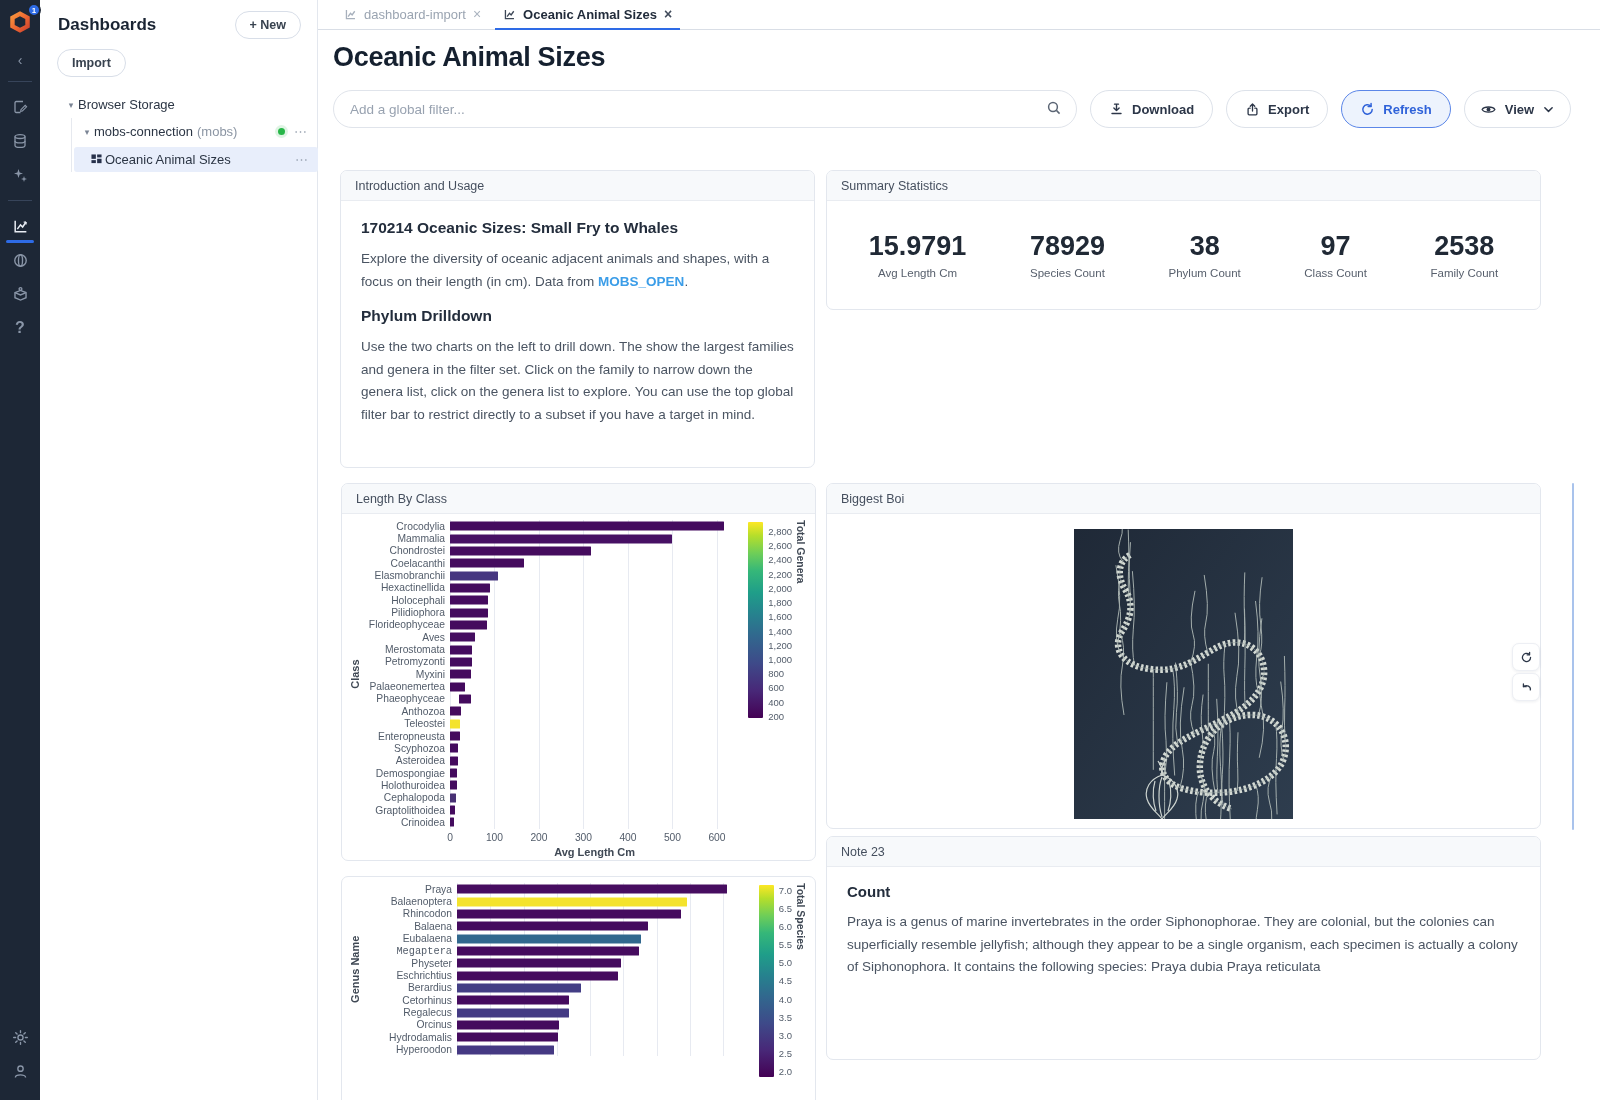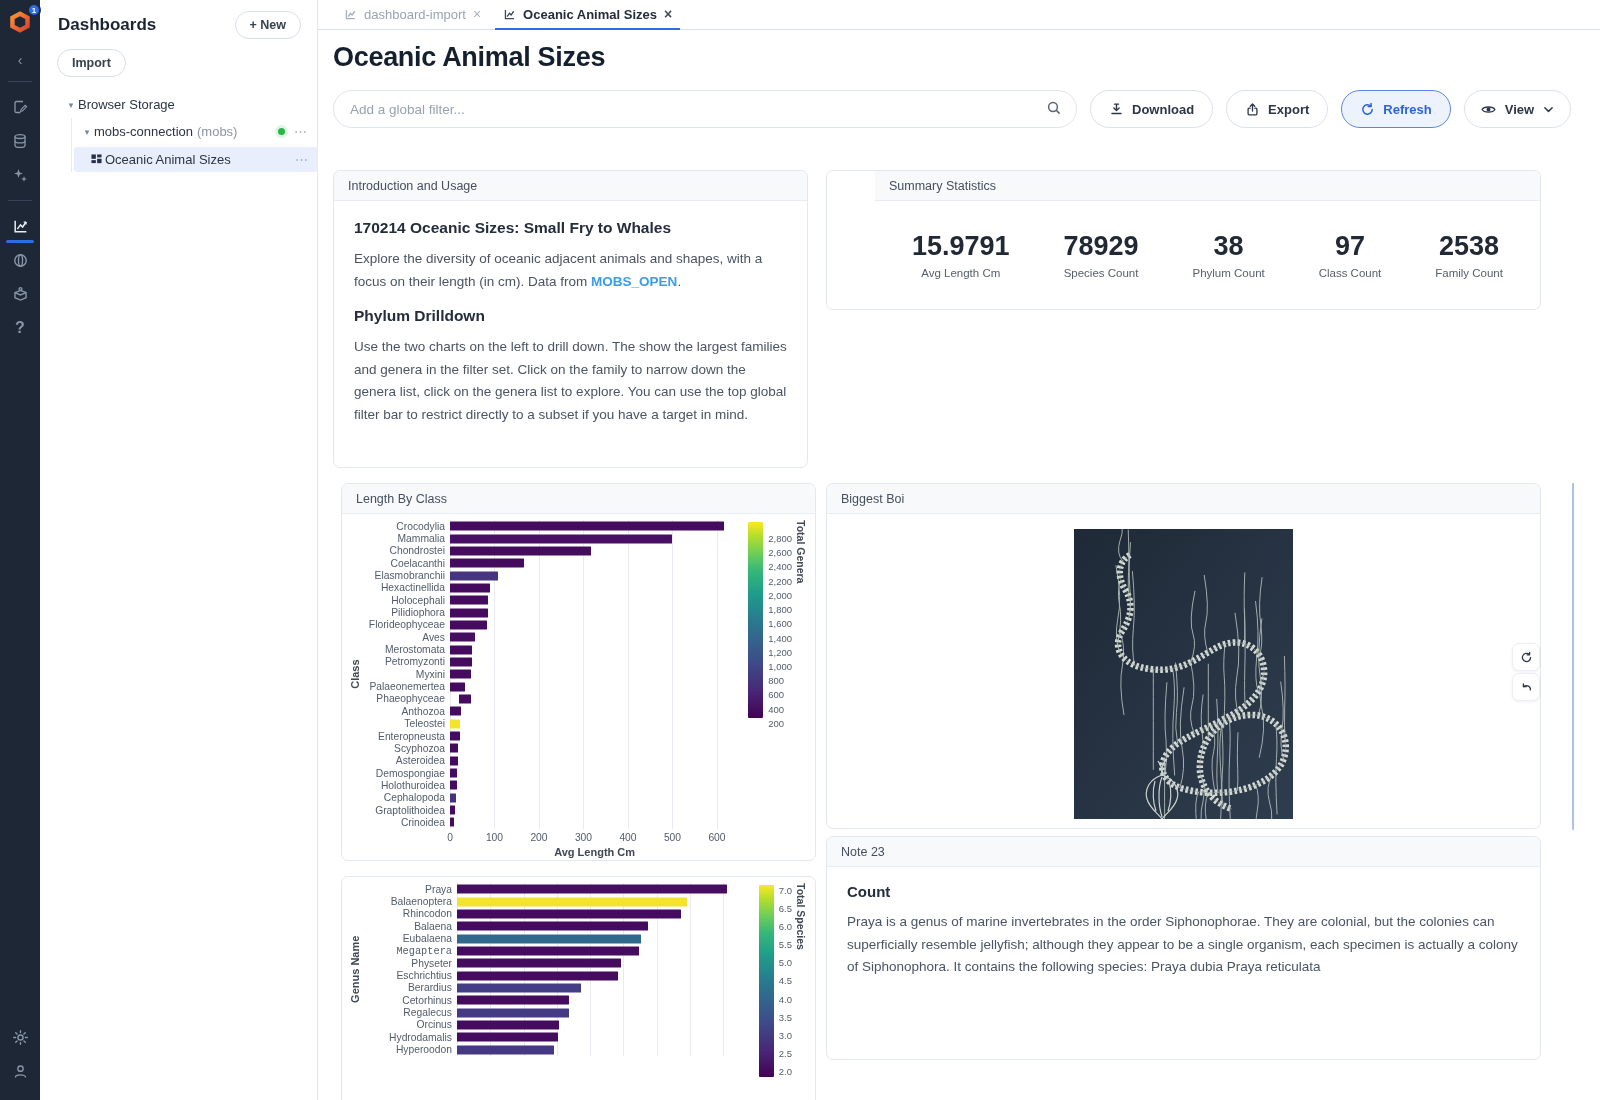--- a/index.html
+++ b/index.html
@@ -269,31 +269,31 @@
         <path d="M1.2 8 C3.2 4.4 12.8 4.4 14.8 8 C12.8 11.6 3.2 11.6 1.2 8 Z"></path>
         <circle cx="8" cy="8" r="2.1" fill="currentColor" stroke="none"></circle>
       </svg>
       <span>View</span>
       <svg width="13" height="13" viewBox="0 0 16 16" fill="none" stroke="currentColor" stroke-width="1.8" stroke-linecap="round" stroke-linejoin="round">
         <path d="M3.5 5.8 L8 10.3 L12.5 5.8"></path>
       </svg>
     </button>
   </div>
 
-  <div class="card" style="left:15px; top:170px; width:475px; height:298px;">
+  <div class="card" style="left:22px; top:170px; width:475px; height:298px;">
     <div class="card-header">Introduction and Usage</div>
     <div class="card-body">
       <div class="card-h1">170214 Oceanic Sizes: Small Fry to Whales</div>
       <p class="card-p"><span>Explore the diversity of oceanic adjacent animals and shapes, with a focus on their length (in cm). Data from </span><span class="intro-link">MOBS_OPEN</span><span>.</span></p>
       <div class="card-h1">Phylum Drilldown</div>
       <p class="card-p">Use the two charts on the left to drill down. The show the largest families and genera in the filter set. Click on the family to narrow down the genera list, click on the genera list to explore. You can use the top global filter bar to restrict directly to a subset if you have a target in mind.</p>
     </div>
   </div>
 
-  <div class="card" style="left:508px; top:170px; width:715px; height:140px;padding-left:48px;">
+  <div class="card" style="left:508px; top:170px; width:715px; height:140px;">
     <div class="card-header">Summary Statistics</div>
     <div class="summary-body" id="stats-row">
         <div class="stat">
           <div class="stat-value">15.9791</div>
           <div class="stat-label">Avg Length Cm</div>
         </div>
         <div class="stat">
           <div class="stat-value">78929</div>
           <div class="stat-label">Species Count</div>
         </div>
@@ -487,21 +487,21 @@
                 <div class="ch-xtick" style="left: 30.7692%;">200</div>
                 <div class="ch-xtick" style="left: 46.1538%;">300</div>
                 <div class="ch-xtick" style="left: 61.5385%;">400</div>
                 <div class="ch-xtick" style="left: 76.9231%;">500</div>
                 <div class="ch-xtick" style="left: 92.3077%;">600</div>
               </div>
               <div class="ch-xlabel" style="margin-left: 88px;">Avg Length Cm</div>
             </div>
             <div class="ch-legend">
               <div class="ch-grad grad-viridis" style="height: 196px; margin-top: 2px;"></div>
-              <div class="ch-lticks" style="height: 196px; margin-top: 13px;">
+              <div class="ch-lticks" style="height: 196px; margin-top: 6px;">
                 <div class="">2,800</div>
                 <div class="">2,600</div>
                 <div class="">2,400</div>
                 <div class="">2,200</div>
                 <div class="">2,000</div>
                 <div class="">1,800</div>
                 <div class="">1,600</div>
                 <div class="">1,400</div>
                 <div class="">1,200</div>
                 <div class="">1,000</div>

